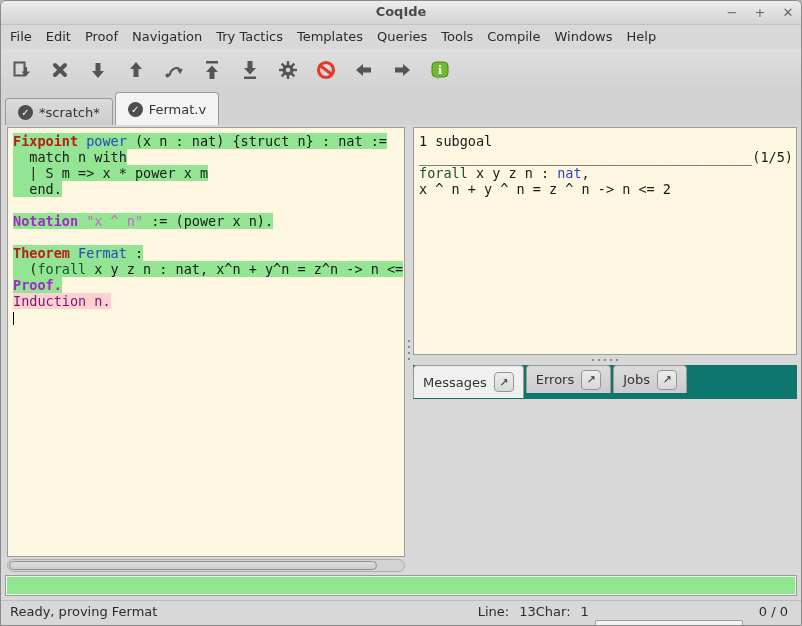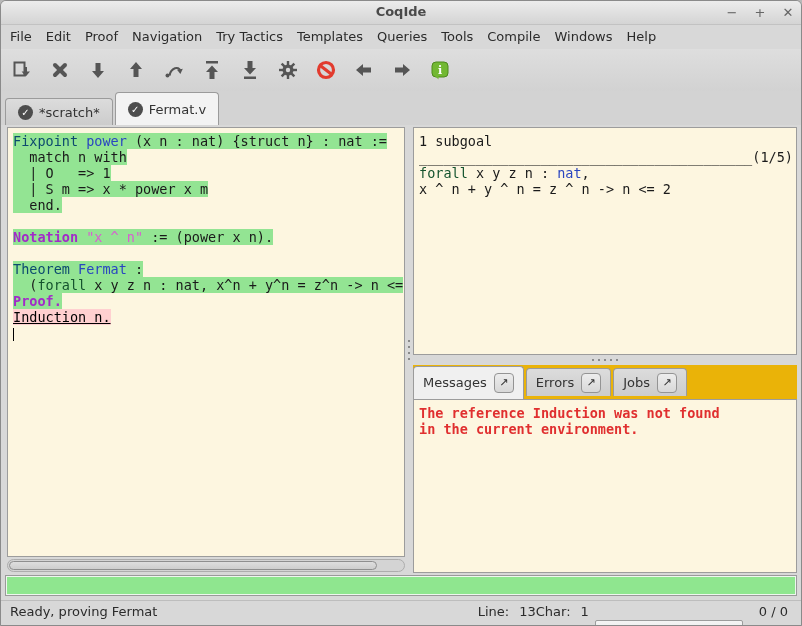--- a/index.html
+++ b/index.html
@@ -46,30 +46,30 @@
   .hsplit{position:absolute;left:412px;top:354px;width:384px;height:10px;
     display:flex;align-items:center;justify-content:center;gap:4px;}
   
   .codearea{padding:5px 0 0 5px;}
   .code-line{height:16px;line-height:16px;white-space:pre;
     font-family:"DejaVu Sans Mono",monospace;font-size:13.5px;color:#1a1a1a;}
   .line-inner{display:inline;}
   .bg-proc{background:#93e493;}
   .bg-err{background:#ffd0d0;}
   .c-p{color:#1a1a1a;}
-  .c-kw1{color:#0c4a6e;font-weight:normal;}
+  .c-kw1{color:#b91c1c;font-weight:bold;}
   .c-kw2{color:#a22bc8;font-weight:bold;}
   .c-id{color:#2945c0;}
   .c-str{color:#d85fd0;}
   .c-fa{color:#14532d;}
-  .c-err{color:#000000;text-decoration:underline;}
+  .c-err{color:#701a75;}
   .cursor{display:inline-block;width:1px;height:13px;background:#000;vertical-align:middle;}
   
   .msg-tabbar{position:absolute;left:412px;top:364px;width:384px;height:34px;
-    display:flex;align-items:center;background:#eab308;}
+    display:flex;align-items:flex-start;background:#0f766e;}
   .msg-tab{display:flex;align-items:center;gap:7px;padding:0 9px;height:28px;
     background:linear-gradient(#dcdcdc,#cccccc);border:1px solid #9b9b9b;border-bottom:none;
     border-radius:4px 4px 0 0;font-size:13px;margin-right:2px;color:#333;}
   .msg-tab.active{height:33px;background:#f0f0f0;position:relative;z-index:2;}
   .detach-btn{width:20px;height:20px;border:1px solid #949494;border-radius:4px;
     background:linear-gradient(#ededed,#d8d8d8);display:flex;align-items:center;justify-content:center;
     font-size:11px;color:#333;}
   .messages-pane{left:412px;top:398px;width:384px;height:174px;overflow:hidden;}
   .messages-pane .codearea .code-line{font-weight:bold;}
   .c-msg{color:#e02f2f;}
@@ -202,21 +202,20 @@
     <div class="doc-tab active">
       <span class="check-icon">✓</span>
       <span>Fermat.v</span>
     </div>
   </div>
 
   <div class="pane left-pane">
     <div class="codearea">
         <div class="code-line"><span class="line-inner bg-proc"><span class="c-kw1">Fixpoint</span><span class="c-p"> </span><span class="c-id">power</span><span class="c-p"> (x n : nat) {struct n} : nat :=</span></span></div>
         <div class="code-line"><span class="line-inner bg-proc"><span class="c-p">  match n with</span></span></div>
-        <div class="code-line"><span class="line-inner bg-proc"><span class="c-p">  | O   =&gt; 1</span></span></div>
         <div class="code-line"><span class="line-inner bg-proc"><span class="c-p">  | S m =&gt; x * power x m</span></span></div>
         <div class="code-line"><span class="line-inner bg-proc"><span class="c-p">  end.</span></span></div>
         <div class="code-line"><span class="line-inner"></span></div>
         <div class="code-line"><span class="line-inner bg-proc"><span class="c-kw2">Notation</span><span class="c-p"> </span><span class="c-str">"x ^ n"</span><span class="c-p"> := (power x n).</span></span></div>
         <div class="code-line"><span class="line-inner"></span></div>
         <div class="code-line"><span class="line-inner bg-proc"><span class="c-kw1">Theorem</span><span class="c-p"> </span><span class="c-id">Fermat</span><span class="c-p"> :</span></span></div>
         <div class="code-line"><span class="line-inner bg-proc"><span class="c-p">  (</span><span class="c-fa">forall</span><span class="c-p"> x y z n : nat, x^n + y^n = z^n -&gt; n &lt;=</span></span></div>
         <div class="code-line"><span class="line-inner bg-proc"><span class="c-kw2">Proof.</span></span></div>
         <div class="code-line"><span class="line-inner bg-err"><span class="c-err">Induction n.</span></span></div>
         <div class="code-line"><span class="line-inner"></span><span class="cursor"></span></div>
@@ -258,26 +257,20 @@
     <div class="msg-tab">
       <span>Errors</span>
       <span class="detach-btn">↗</span>
     </div>
     <div class="msg-tab">
       <span>Jobs</span>
       <span class="detach-btn">↗</span>
     </div>
   </div>
 
-  <div class="pane messages-pane">
-    <div class="codearea">
-        <div class="code-line"><span class="line-inner"><span class="c-msg">The reference Induction was not found</span></span></div>
-        <div class="code-line"><span class="line-inner"><span class="c-msg">in the current environment.</span></span></div>
-      </div>
-  </div>
 
   <div class="progress"></div>
 
   <div class="statusbar">
     <span class="status-left">Ready, proving Fermat</span>
     <span class="status-label">Line:</span>
     <span class="status-val">13</span>
     <span class="status-label">Char:</span>
     <span class="status-val">1</span>
     <span class="coq-state">Coq is ready</span>

